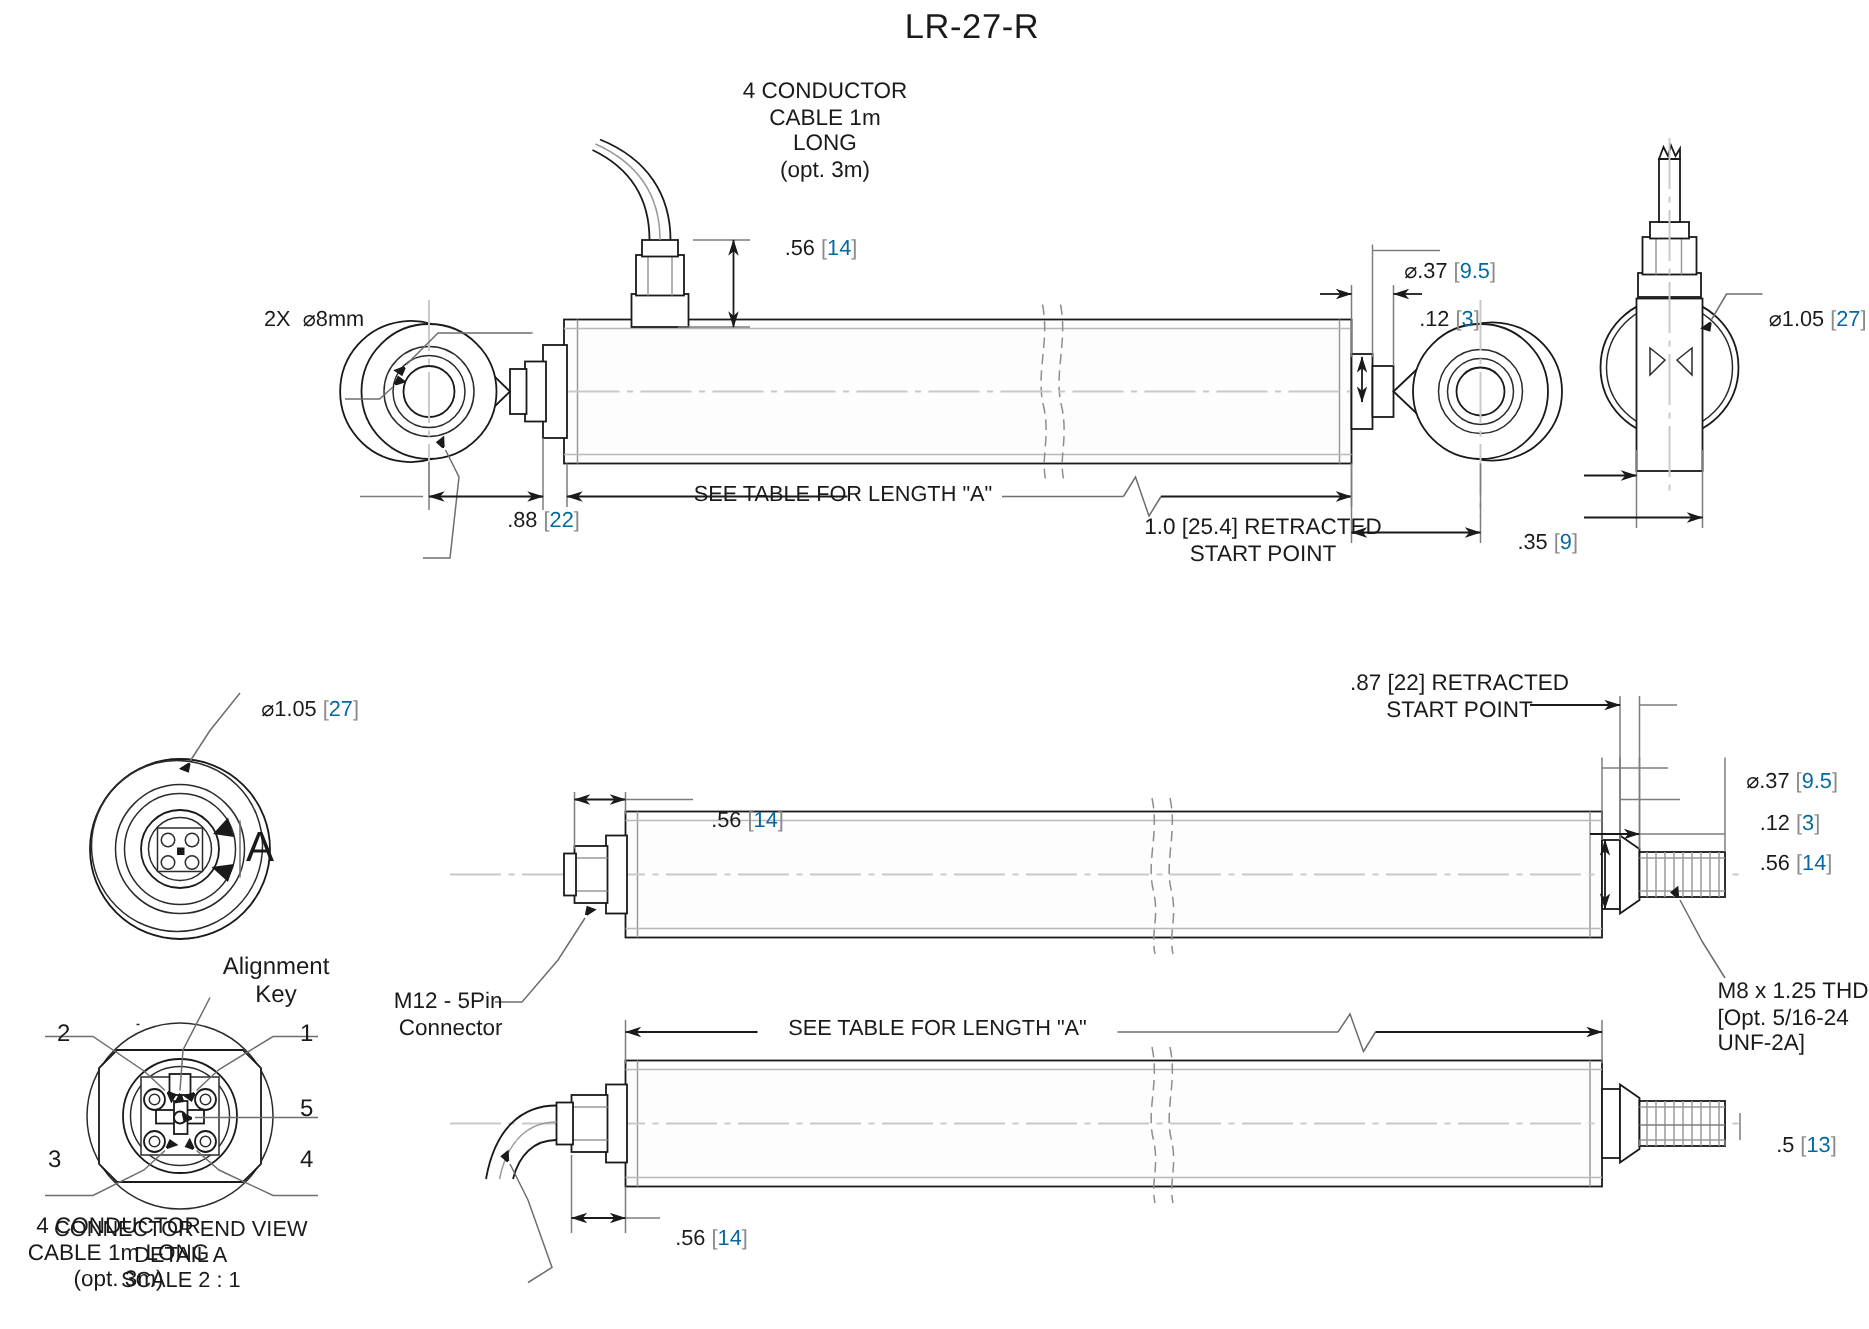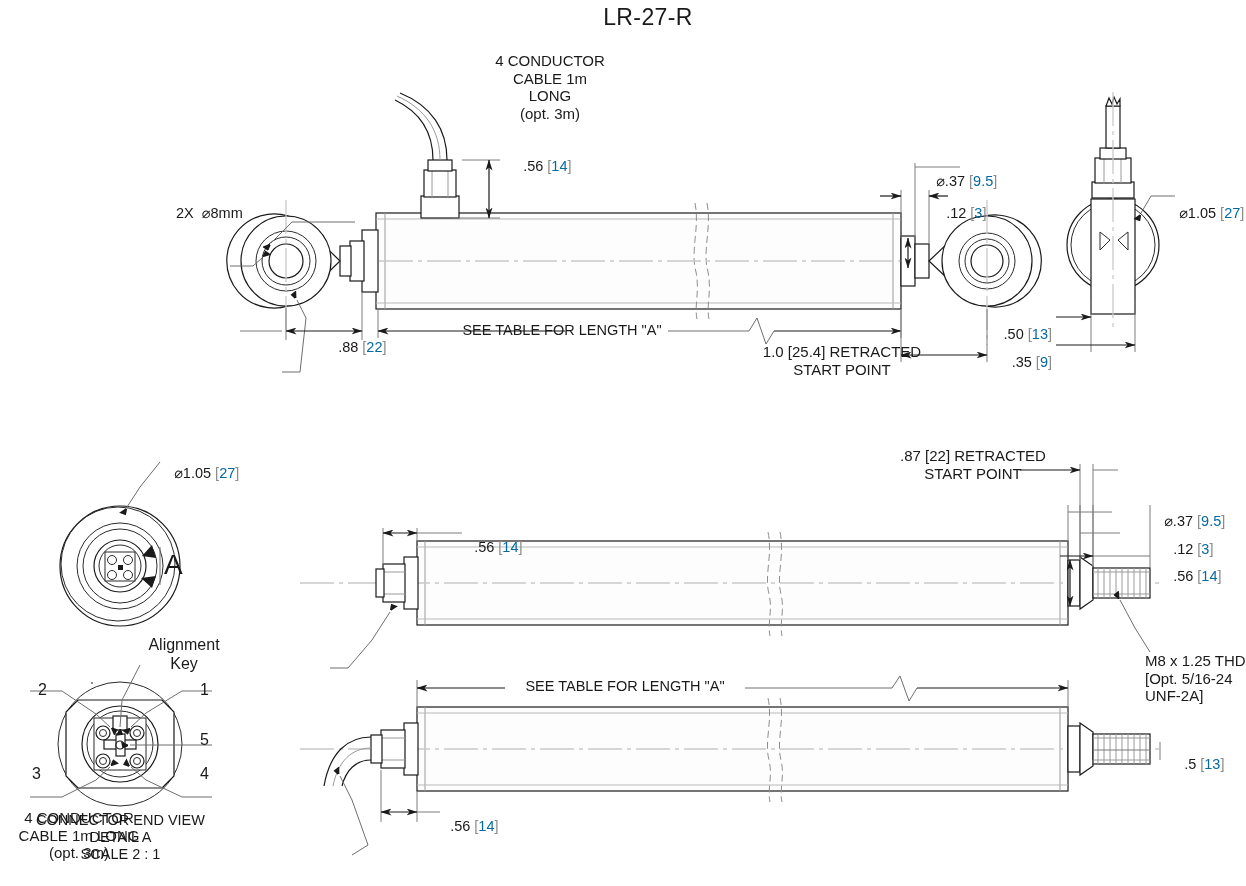--- a/index.html
+++ b/index.html
@@ -353,23 +353,20 @@
     <span>.12</span><span class="mm"> [</span><span class="mmtxt">3</span><span class="mm">]</span>
   </div>
 
   <div class="lbl t-note ctr" style="left: 742px; top: 343px; width: 200px; white-space: pre-line;">1.0 [25.4] RETRACTED
 START POINT</div>
 
   <div class="lbl t-dim" style="left:1163px;top:188px;">
     <span>⌀</span><span>1.05</span><span class="mm"> [</span><span class="mmtxt">27</span><span class="mm">]</span>
   </div>
 
-  <div class="lbl t-dim rt" style="left:962px;top:309px;width:90px;">
-    <span>.50</span><span class="mm"> [</span><span class="mmtxt">13</span><span class="mm">]</span>
-  </div>
 
   <div class="lbl t-dim rt" style="left:962px;top:337px;width:90px;">
     <span>.35</span><span class="mm"> [</span><span class="mmtxt">9</span><span class="mm">]</span>
   </div>
 
 
   <div class="lbl t-dim" style="left:158px;top:448px;">
     <span>⌀</span><span>1.05</span><span class="mm"> [</span><span class="mmtxt">27</span><span class="mm">]</span>
   </div>
 
@@ -381,20 +378,22 @@
   <div class="lbl t-pin" style="left:200px;top:681px;">1</div>
   <div class="lbl t-pin" style="left:38px;top:681px;">2</div>
   <div class="lbl t-pin" style="left:32px;top:765px;">3</div>
   <div class="lbl t-pin" style="left:200px;top:765px;">4</div>
   <div class="lbl t-pin" style="left:200px;top:731px;">5</div>
 
   <div class="lbl t-cap ctr" style="left: 18px; top: 812px; width: 205px; white-space: pre-line;">CONNECTOR END VIEW
 DETAIL A
 SCALE 2 : 1</div>
 
+  <div class="lbl t-note rt" style="left: 190px; top: 659px; width: 145px; white-space: pre-line;">M12 - 5Pin
+Connector</div>
 
   <div class="lbl t-dim" style="left:458px;top:522px;">
     <span>.56</span><span class="mm"> [</span><span class="mmtxt">14</span><span class="mm">]</span>
   </div>
 
   <div class="lbl t-note ctr" style="left: 878px; top: 447px; width: 190px; white-space: pre-line;">.87 [22] RETRACTED
 START POINT</div>
 
   <div class="lbl t-dim" style="left:1148px;top:496px;">
     <span>⌀</span><span>.37</span><span class="mm"> [</span><span class="mmtxt">9.5</span><span class="mm">]</span>

